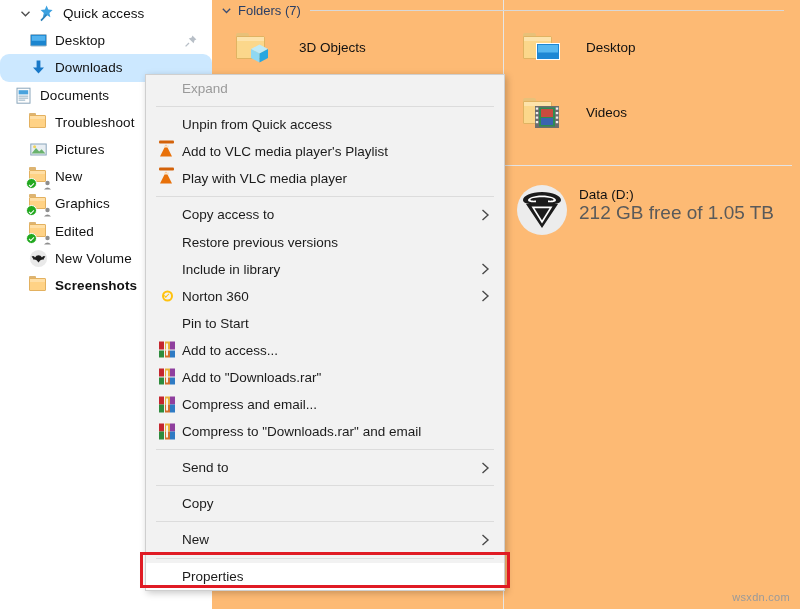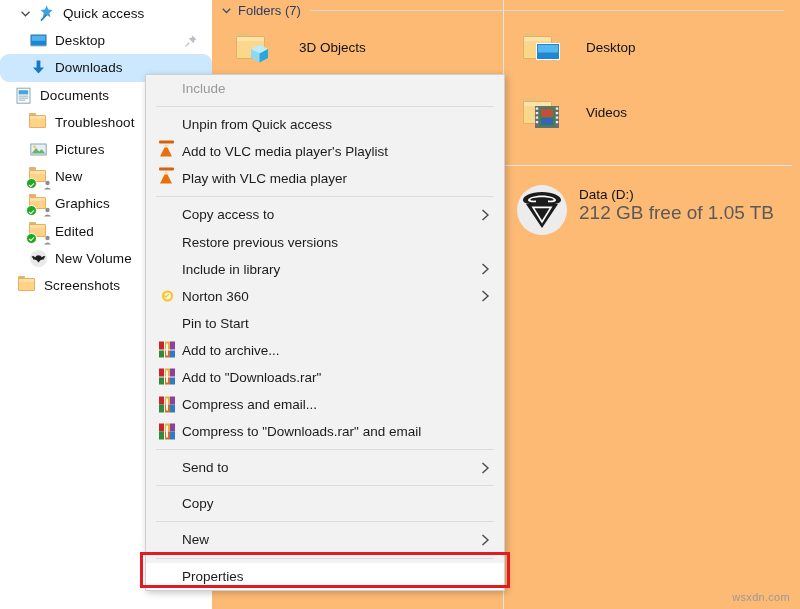--- a/index.html
+++ b/index.html
@@ -233,21 +233,21 @@
     <div class="nav-row" style="padding-left:29px;">
       <span class="nav-ico">
         <svg width="19" height="19" viewBox="0 0 19 19">
           <circle cx="9.5" cy="9.5" r="8.6" fill="#e9e9e9"></circle>
           <path d="M2.6 7.4 q2.6-1.2 3.4 1.2 q1.2-2.4 3.5-2.4 q2.3 0 3.5 2.4 q0.8-2.4 3.4-1.2 q-1.6 1.6-2.0 3.4 q-2.4-1.2-4.9 2.6 q-2.5-3.8-4.9-2.6 q-0.4-1.8-2.0-3.4 Z" fill="#1d1d1d"></path>
         </svg>
       </span>
       <span class="nav-label">New Volume</span>
     </div>
 
-    <div class="nav-row" style="padding-left:18px;">
+    <div class="nav-row" style="padding-left:29px;font-weight:bold;">
       <span class="nav-ico">
         <span class="folder"><span class="tab"></span><span class="body"></span></span>
       </span>
       <span class="nav-label">Screenshots</span>
     </div>
   </div>
 
   <div class="content">
     <div class="vsep"></div>
 
@@ -339,21 +339,21 @@
         <span class="bar-outer">
           <span class="bar-fill" id="driveFill" style="width: 80%; background: rgb(38, 160, 218);"></span>
         </span>
         <span class="drive-free">212 GB free of 1.05 TB</span>
       </span>
     </div>
   </div>
 
   <div class="ctx" id="ctxMenu">
       <div class="ctx-item disabled">
-        <span class="ctx-text">Include</span>
+        <span class="ctx-text">Expand</span>
       </div>
       <div class="ctx-sep"></div>
       <div class="ctx-item">
         <span class="ctx-text">Unpin from Quick access</span>
       </div>
       <div class="ctx-item">
         <span class="ctx-ico"><span class="vlc"><span class="cone"></span><span class="stripe"></span><span class="base"></span></span></span>
         <span class="ctx-text">Add to VLC media player's Playlist</span>
       </div>
       <div class="ctx-item">
@@ -381,21 +381,21 @@
         <span class="ctx-text">Norton 360</span>
         <span class="ctx-arrow"><svg width="9" height="13" viewBox="0 0 9 13">
             <path d="M1.5 1.5 L7 6.5 L1.5 11.5" fill="none" stroke="#4a4a4a" stroke-width="1.4"></path>
           </svg></span>
       </div>
       <div class="ctx-item">
         <span class="ctx-text">Pin to Start</span>
       </div>
       <div class="ctx-item">
         <span class="ctx-ico"><span class="rar"><i class="r1"></i><i class="r2"></i><i class="r3"></i><i class="r4"></i><i class="r5"></i><i class="r6"></i><i class="spine"></i></span></span>
-        <span class="ctx-text">Add to archive...</span>
+        <span class="ctx-text">Add to access...</span>
       </div>
       <div class="ctx-item">
         <span class="ctx-ico"><span class="rar"><i class="r1"></i><i class="r2"></i><i class="r3"></i><i class="r4"></i><i class="r5"></i><i class="r6"></i><i class="spine"></i></span></span>
         <span class="ctx-text">Add to "Downloads.rar"</span>
       </div>
       <div class="ctx-item">
         <span class="ctx-ico"><span class="rar"><i class="r1"></i><i class="r2"></i><i class="r3"></i><i class="r4"></i><i class="r5"></i><i class="r6"></i><i class="spine"></i></span></span>
         <span class="ctx-text">Compress and email...</span>
       </div>
       <div class="ctx-item">

